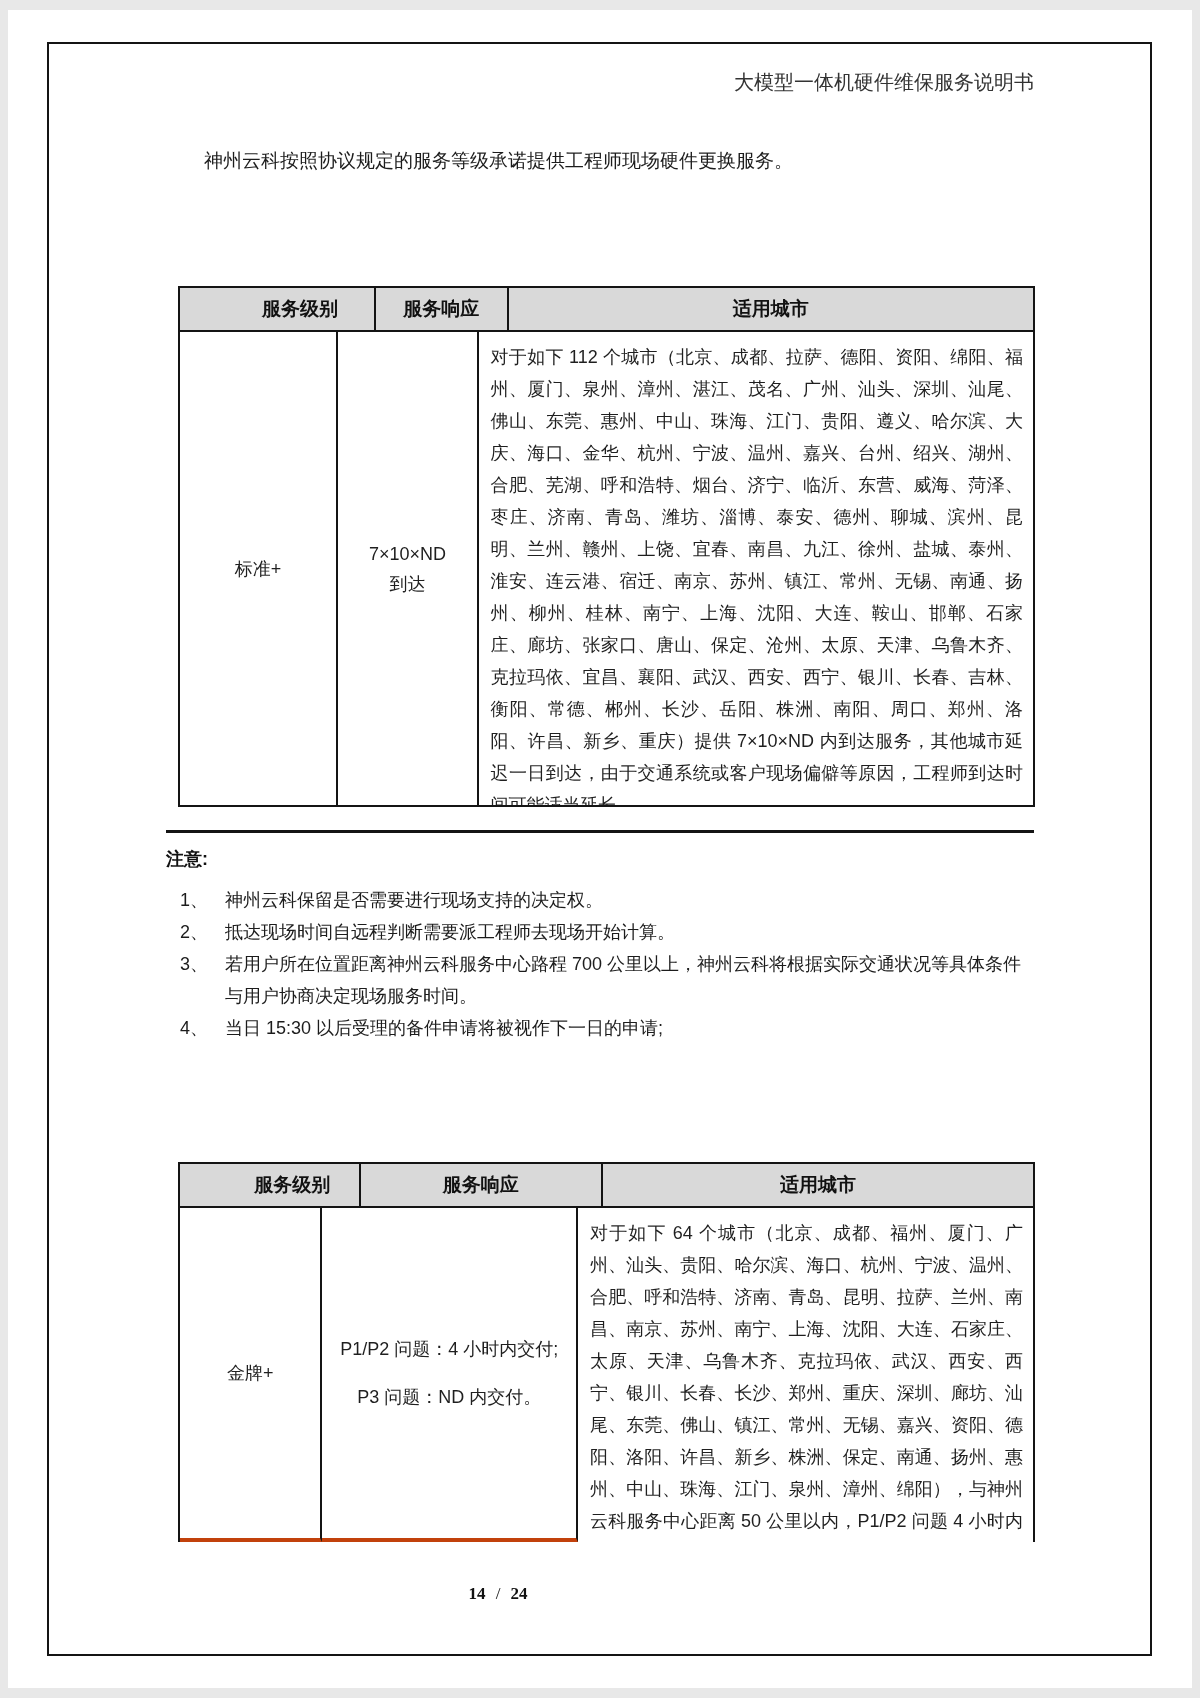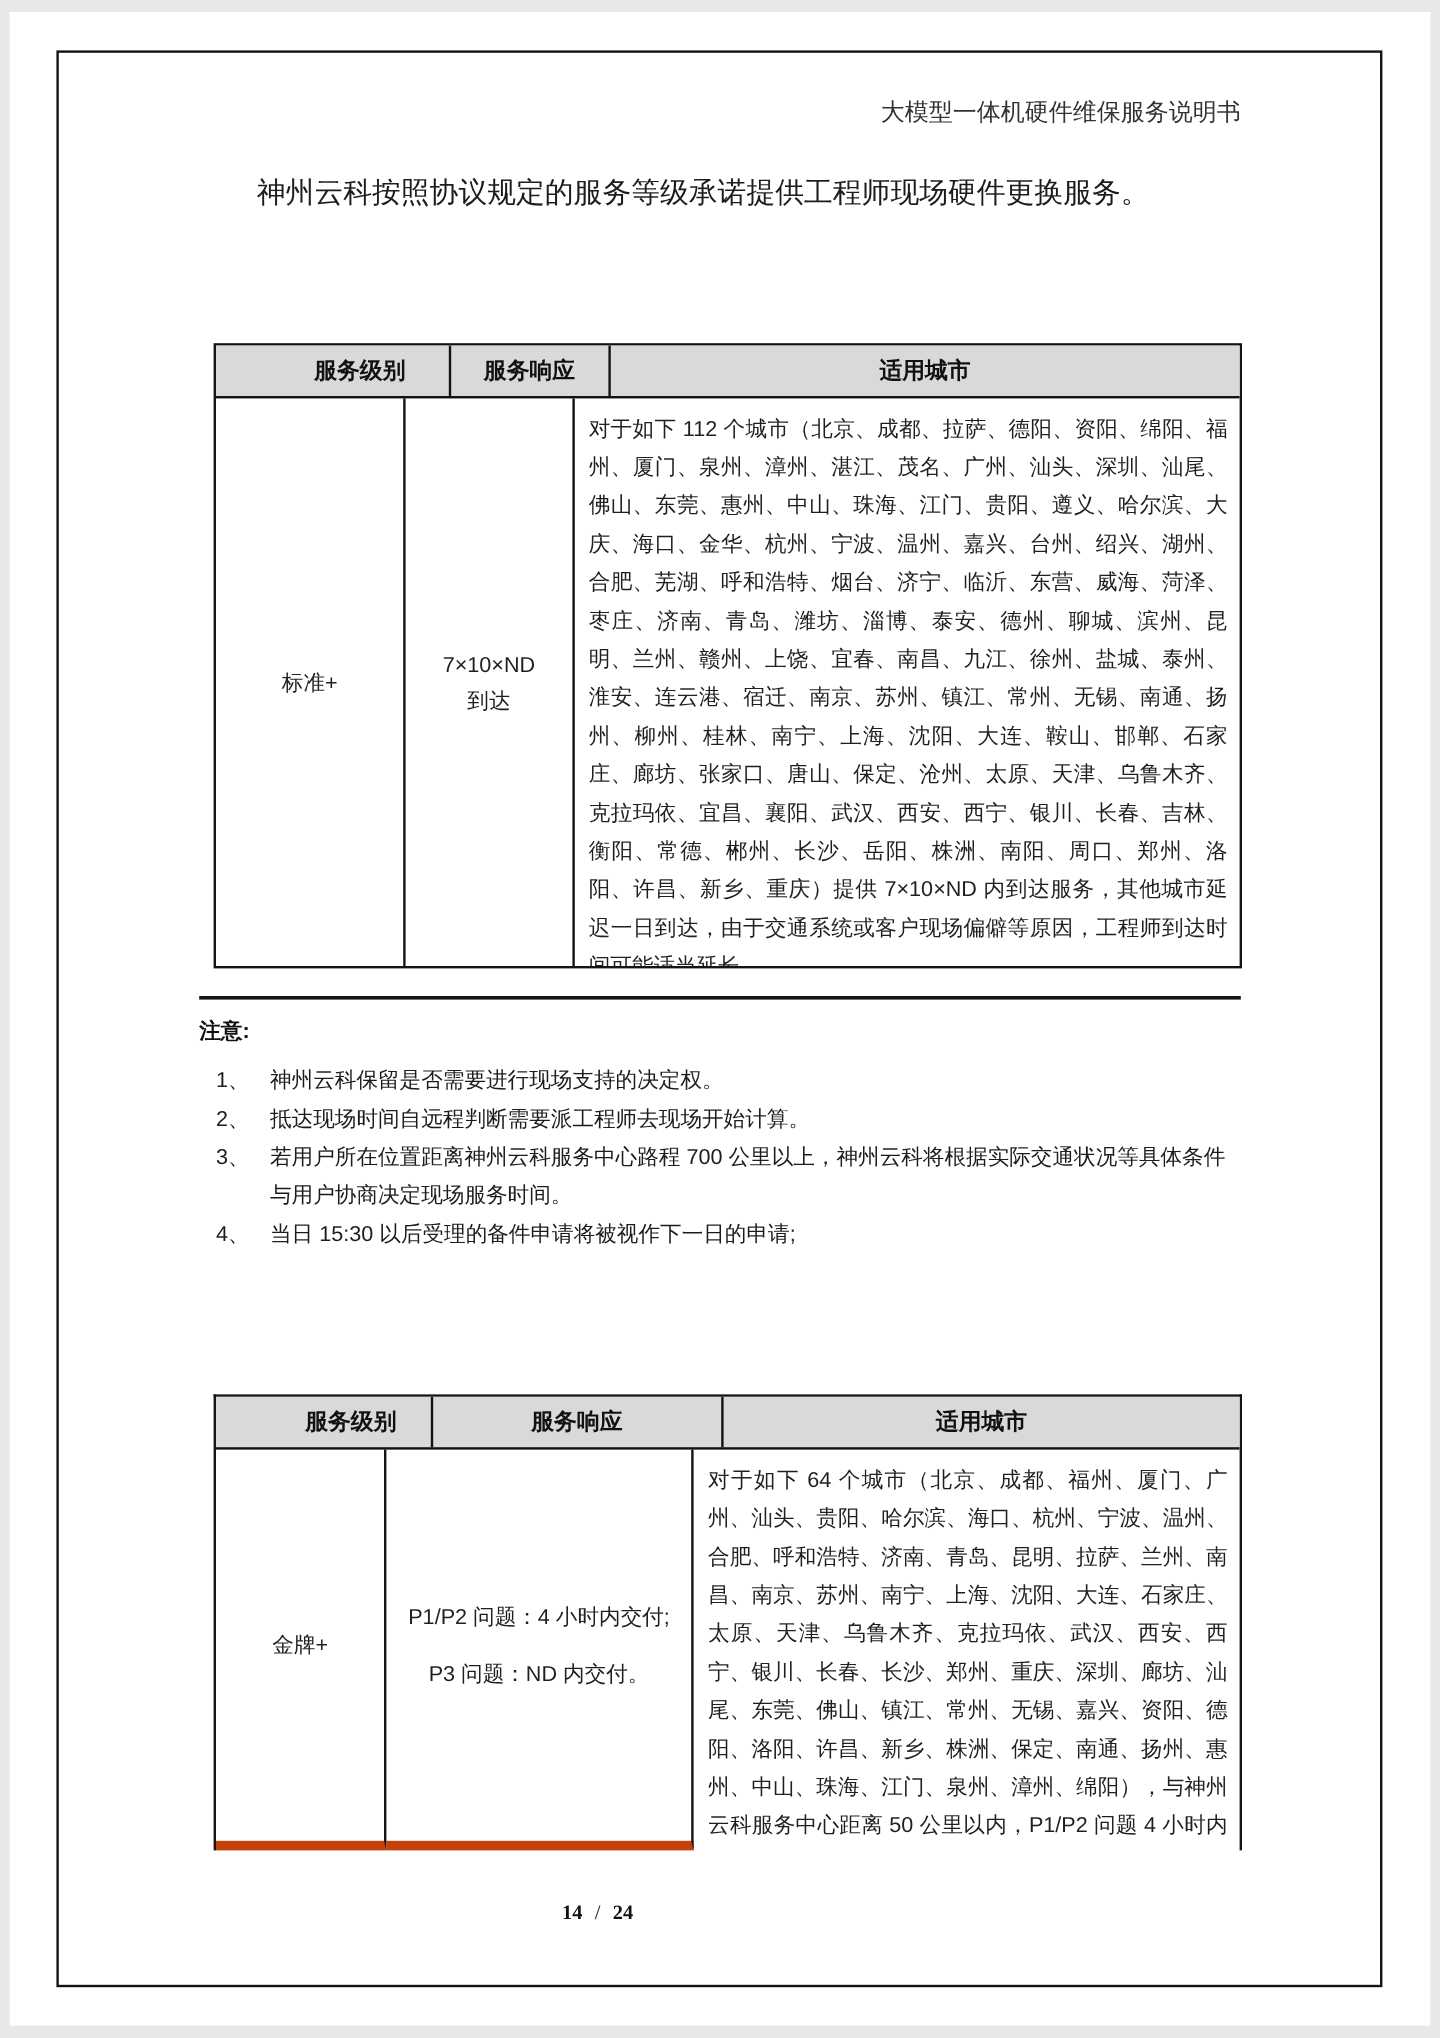--- a/index.html
+++ b/index.html
@@ -12,27 +12,27 @@
   }
   .sheet {
     position:absolute; left:8px; top:10px; width:1184px; height:1678px;
     background:#ffffff;
   }
   .frame {
     position:absolute; left:47px; top:42px; width:1105px; height:1614px;
     border:2px solid #141414;
   }
   .doc-header {
-    position:absolute; top:82px; right:166px; width:600px;
+    position:absolute; top:70px; right:166px; width:600px;
     font-family:"Liberation Serif","DejaVu Serif",serif;
     font-size:20px; line-height:24px; color:#333; text-align:right;
   }
   .intro {
     position:absolute; left:166px; top:148px; width:868px;
-    font-size:24px; line-height:26px; text-indent:2em; color:#1c1c1c;
+    font-size:19px; line-height:26px; text-indent:2em; color:#1c1c1c;
   }
   .sec-heading {
     position:absolute; left:166px; width:868px;
     font-size:20px; line-height:28px; font-weight:bold; color:#111;
   }
   .h-sec1 { top:205px; }
   .h-sec2 { top:1090px; }
 
   
   .tbl { position:absolute; left:178px; width:857px; background:#fff; border:2px solid #141414; }
@@ -50,21 +50,21 @@
   .tbl2 .t-body { height:334px; }
   .bc { border-right:2px solid #141414; height:100%; font-size:18px; color:#1f1f1f; }
   .bc:last-child { border-right:none; }
   .center { display:flex; flex-direction:column; align-items:center; justify-content:center; text-align:center; line-height:30px; }
   .tbl1 .c1 { width:159px; } .tbl1 .c2 { width:141px; } .tbl1 .c3 { width:557px; }
   .tbl2 .c1 { width:143px; } .tbl2 .c2 { width:257px; } .tbl2 .c3 { width:457px; }
   .cities {
     padding:9px 10px 0 12px; text-align:justify;
     line-height:32px; overflow:hidden;
   }
-  .tbl2 .t-body .c1, .tbl2 .t-body .c2 { border-bottom:8px solid #c2410c; }
+  .tbl2 .t-body .c1, .tbl2 .t-body .c2 { border-bottom:4px solid #c2410c; }
   .tbl2 .t-body .c3 { border-bottom:none; }
   .resp2 p { line-height:30px; }
   .resp2 p + p { margin-top:18px;text-align:center; }
 
   
   .rule { position:absolute; left:166px; top:830px; width:868px; height:3px; background:#141414; }
   .notes-label { position:absolute; left:166px; top:847px; font-size:18px; font-weight:bold; color:#111; line-height:24px; }
   .notes { position:absolute; left:166px; top:884px; width:868px; font-size:18px; line-height:32px; color:#1c1c1c; }
   .note-item { display:flex; }
   .n-num { width:59px; flex:none; padding-left:14px; }

